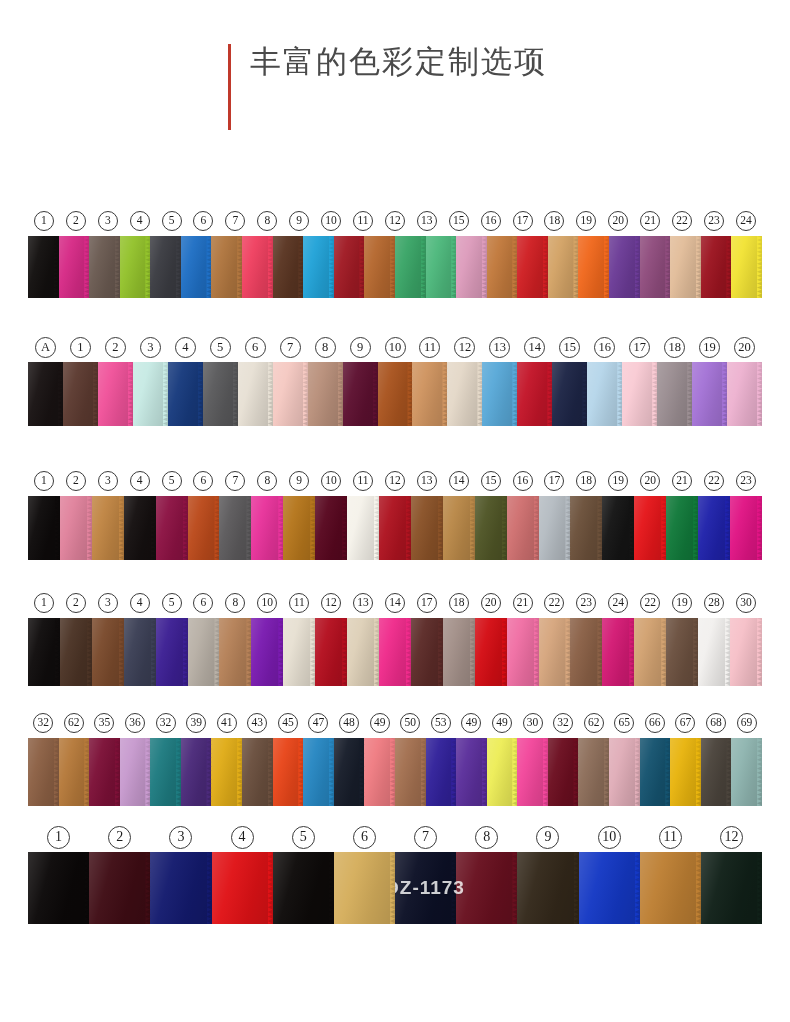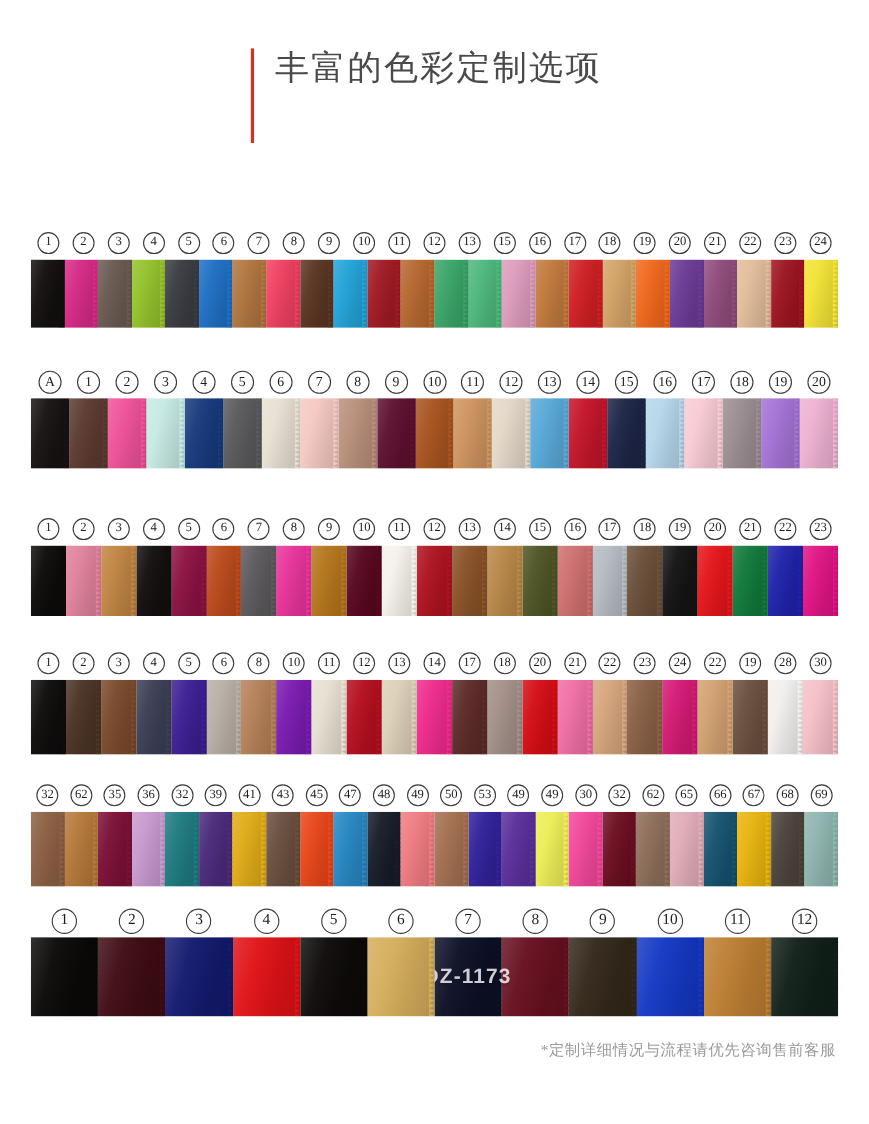--- a/index.html
+++ b/index.html
@@ -951,15 +951,14 @@
             <div class="sw-tex"></div>
           </div>
           <div class="sw" style="background: rgb(16, 32, 24); z-index: 1;">
             <div class="sw-tex"></div>
           </div>
           <div class="watermark">编号：DZ-1173</div>
         </div>
       </div>
     </div>
 
-  <div class="footer-note">*定制详细情况与流程请优先咨询售前客服</div>
 
 </div>
 
 </body></html>

